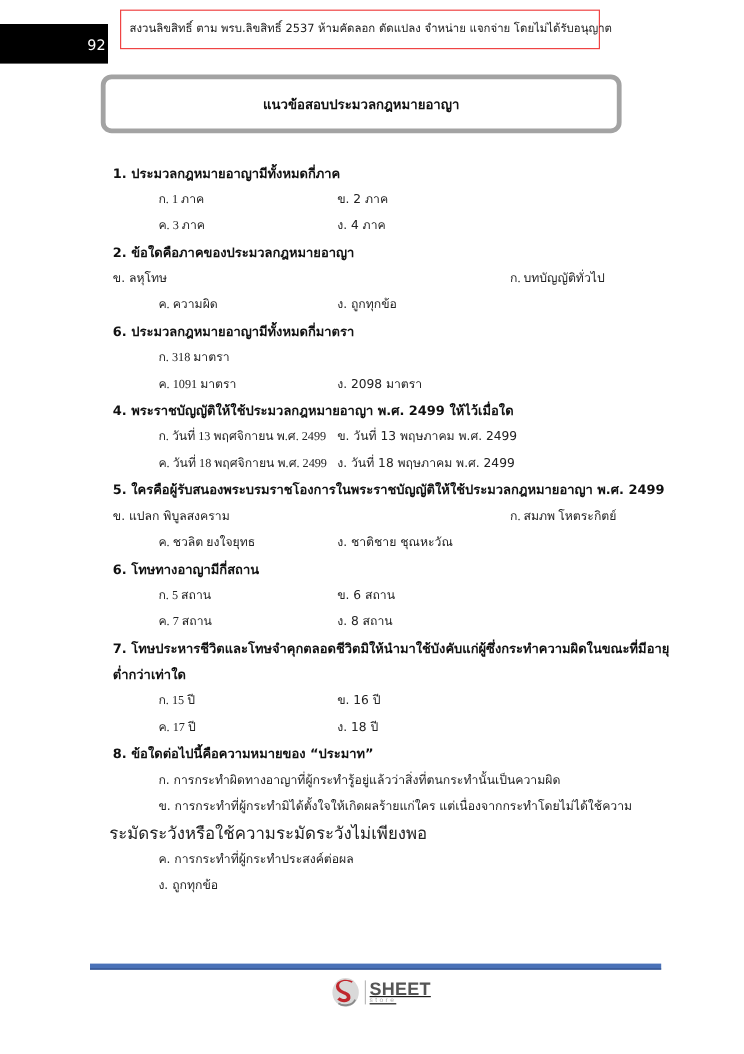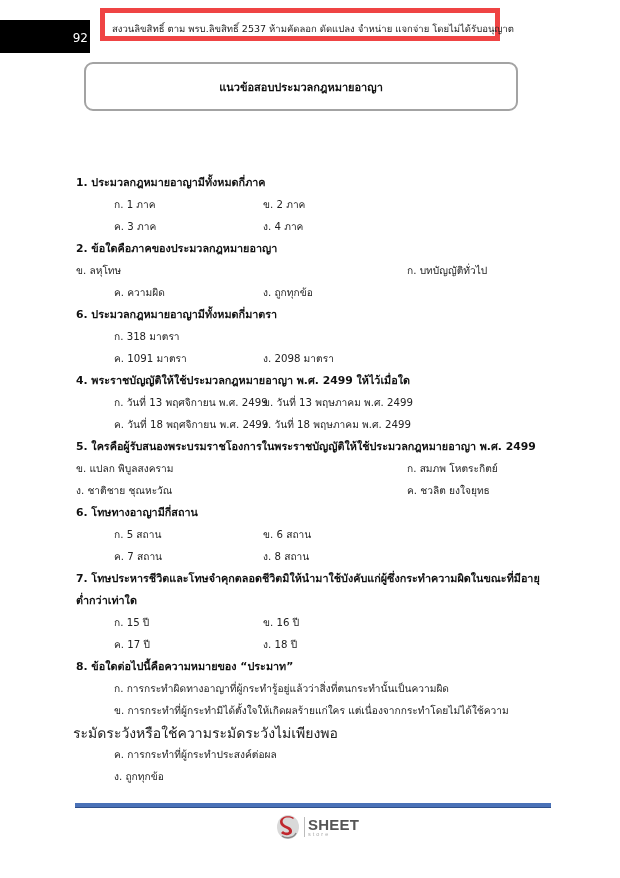--- a/index.html
+++ b/index.html
@@ -6,50 +6,50 @@
     html, body { width: 620px; height: 878px; background: #ffffff; overflow: hidden; }
     body { position: relative; font-family: "DejaVu Sans", "Liberation Sans", sans-serif; color: #1a1a1a; }
 
     .page-num-box {
       position: absolute; left: 0; top: 20px; width: 90px; height: 33px;
       background: #000000; color: #ffffff;
       font-size: 12px; text-align: right; padding-right: 2px; line-height: 36px;
     }
     .copyright-box {
       position: absolute; left: 100px; top: 8px; width: 400px; height: 33px;
-      border: 5px solid #ef4444; background: #fff;
+      border: 1px solid #ef4444; background: #fff;
       font-size: 9.5px; line-height: 31px; padding-left: 7px; white-space: nowrap; color: #222;
     }
     .title-box {
       position: absolute; left: 84px; top: 62px; width: 434px; height: 49px;
-      border: 2px solid #a3a3a3; border-radius: 9px; background: #fff;
+      border: 4px solid #a3a3a3; border-radius: 9px; background: #fff;
       display: flex; align-items: center; justify-content: center;
       font-size: 11px; font-weight: bold; color: #111;
     }
 
-    .content { position: absolute; left: 76px; top: 134px; width: 480px; margin-top: 38px; }
+    .content { position: absolute; left: 94px; top: 134px; width: 480px; }
     .q-title {
       font-size: 10.8px; font-weight: bold; color: #111;
       height: 22px; line-height: 22px; white-space: nowrap;
     }
     .choice-row { display: flex; height: 22px; line-height: 22px; font-size: 10.2px; color: #222; }
     .choice { white-space: nowrap; }
-    .choice.left { width: 187px; padding-left: 38px; }
+    .choice.left { width: 187px; padding-left: 38px; font-family: Liberation Serif, serif; }
     .choice.right { flex: 1; }
     .choice-full { font-size: 10.2px; color: #222; line-height: 22px; padding-left: 38px; white-space: nowrap; }
     .choice-cont { font-size: 14px; color: #222; line-height: 22px; margin-left: -3px; white-space: nowrap; }
 
     .footer-line {
       position: absolute; left: 75px; top: 803px; width: 476px; height: 5px;
       background: #4a72b8; border-bottom: 1px solid #2f4f8a;
     }
     .logo { position: absolute; left: 276px; top: 814px; display: flex; align-items: center; }
     .logo-s { width: 24px; height: 26px; }
     .logo-sep { width: 1px; height: 20px; background: #bbbbbb; margin: 0 3px 0 4px; }
-    .logo-text { display: flex; flex-direction: column; line-height: 1; }
+    .logo-text { display: flex; flex-direction: column; line-height: 1; text-decoration: underline; }
     .logo-word { font-family: "Liberation Sans", sans-serif; font-weight: bold; font-size: 15px; color: #555555; letter-spacing: 0.2px; }
     .logo-sub { font-family: "Liberation Sans", sans-serif; font-size: 5.5px; color: #aaaaaa; letter-spacing: 2px; margin-top: 0px; }
   </style>
 </head>
 <body>
 
 <div class="page-num-box">92</div>
 <div class="copyright-box">สงวนลิขสิทธิ์ ตาม พรบ.ลิขสิทธิ์ 2537 ห้ามคัดลอก ดัดแปลง จำหน่าย แจกจ่าย โดยไม่ได้รับอนุญาต</div>
 <div class="title-box">
   <span>แนวข้อสอบประมวลกฎหมายอาญา</span>
@@ -104,22 +104,22 @@
     </div>
   </div>
 
   <div>
     <div class="q-title">5. ใครคือผู้รับสนองพระบรมราชโองการในพระราชบัญญัติให้ใช้ประมวลกฎหมายอาญา พ.ศ. 2499</div>
     <div class="choice-row">
       <span class="choice right">ข. แปลก พิบูลสงคราม</span>
       <span class="choice left">ก. สมภพ โหตระกิตย์</span>
     </div>
     <div class="choice-row">
+      <span class="choice left">ค. ชวลิต ยงใจยุทธ</span>
       <span class="choice right">ง. ชาติชาย ชุณหะวัณ</span>
-      <span class="choice left">ค. ชวลิต ยงใจยุทธ</span>
     </div>
   </div>
 
   <div>
     <div class="q-title">6. โทษทางอาญามีกี่สถาน</div>
     <div class="choice-row">
       <span class="choice left">ก. 5 สถาน</span>
       <span class="choice right">ข. 6 สถาน</span>
     </div>
     <div class="choice-row">

